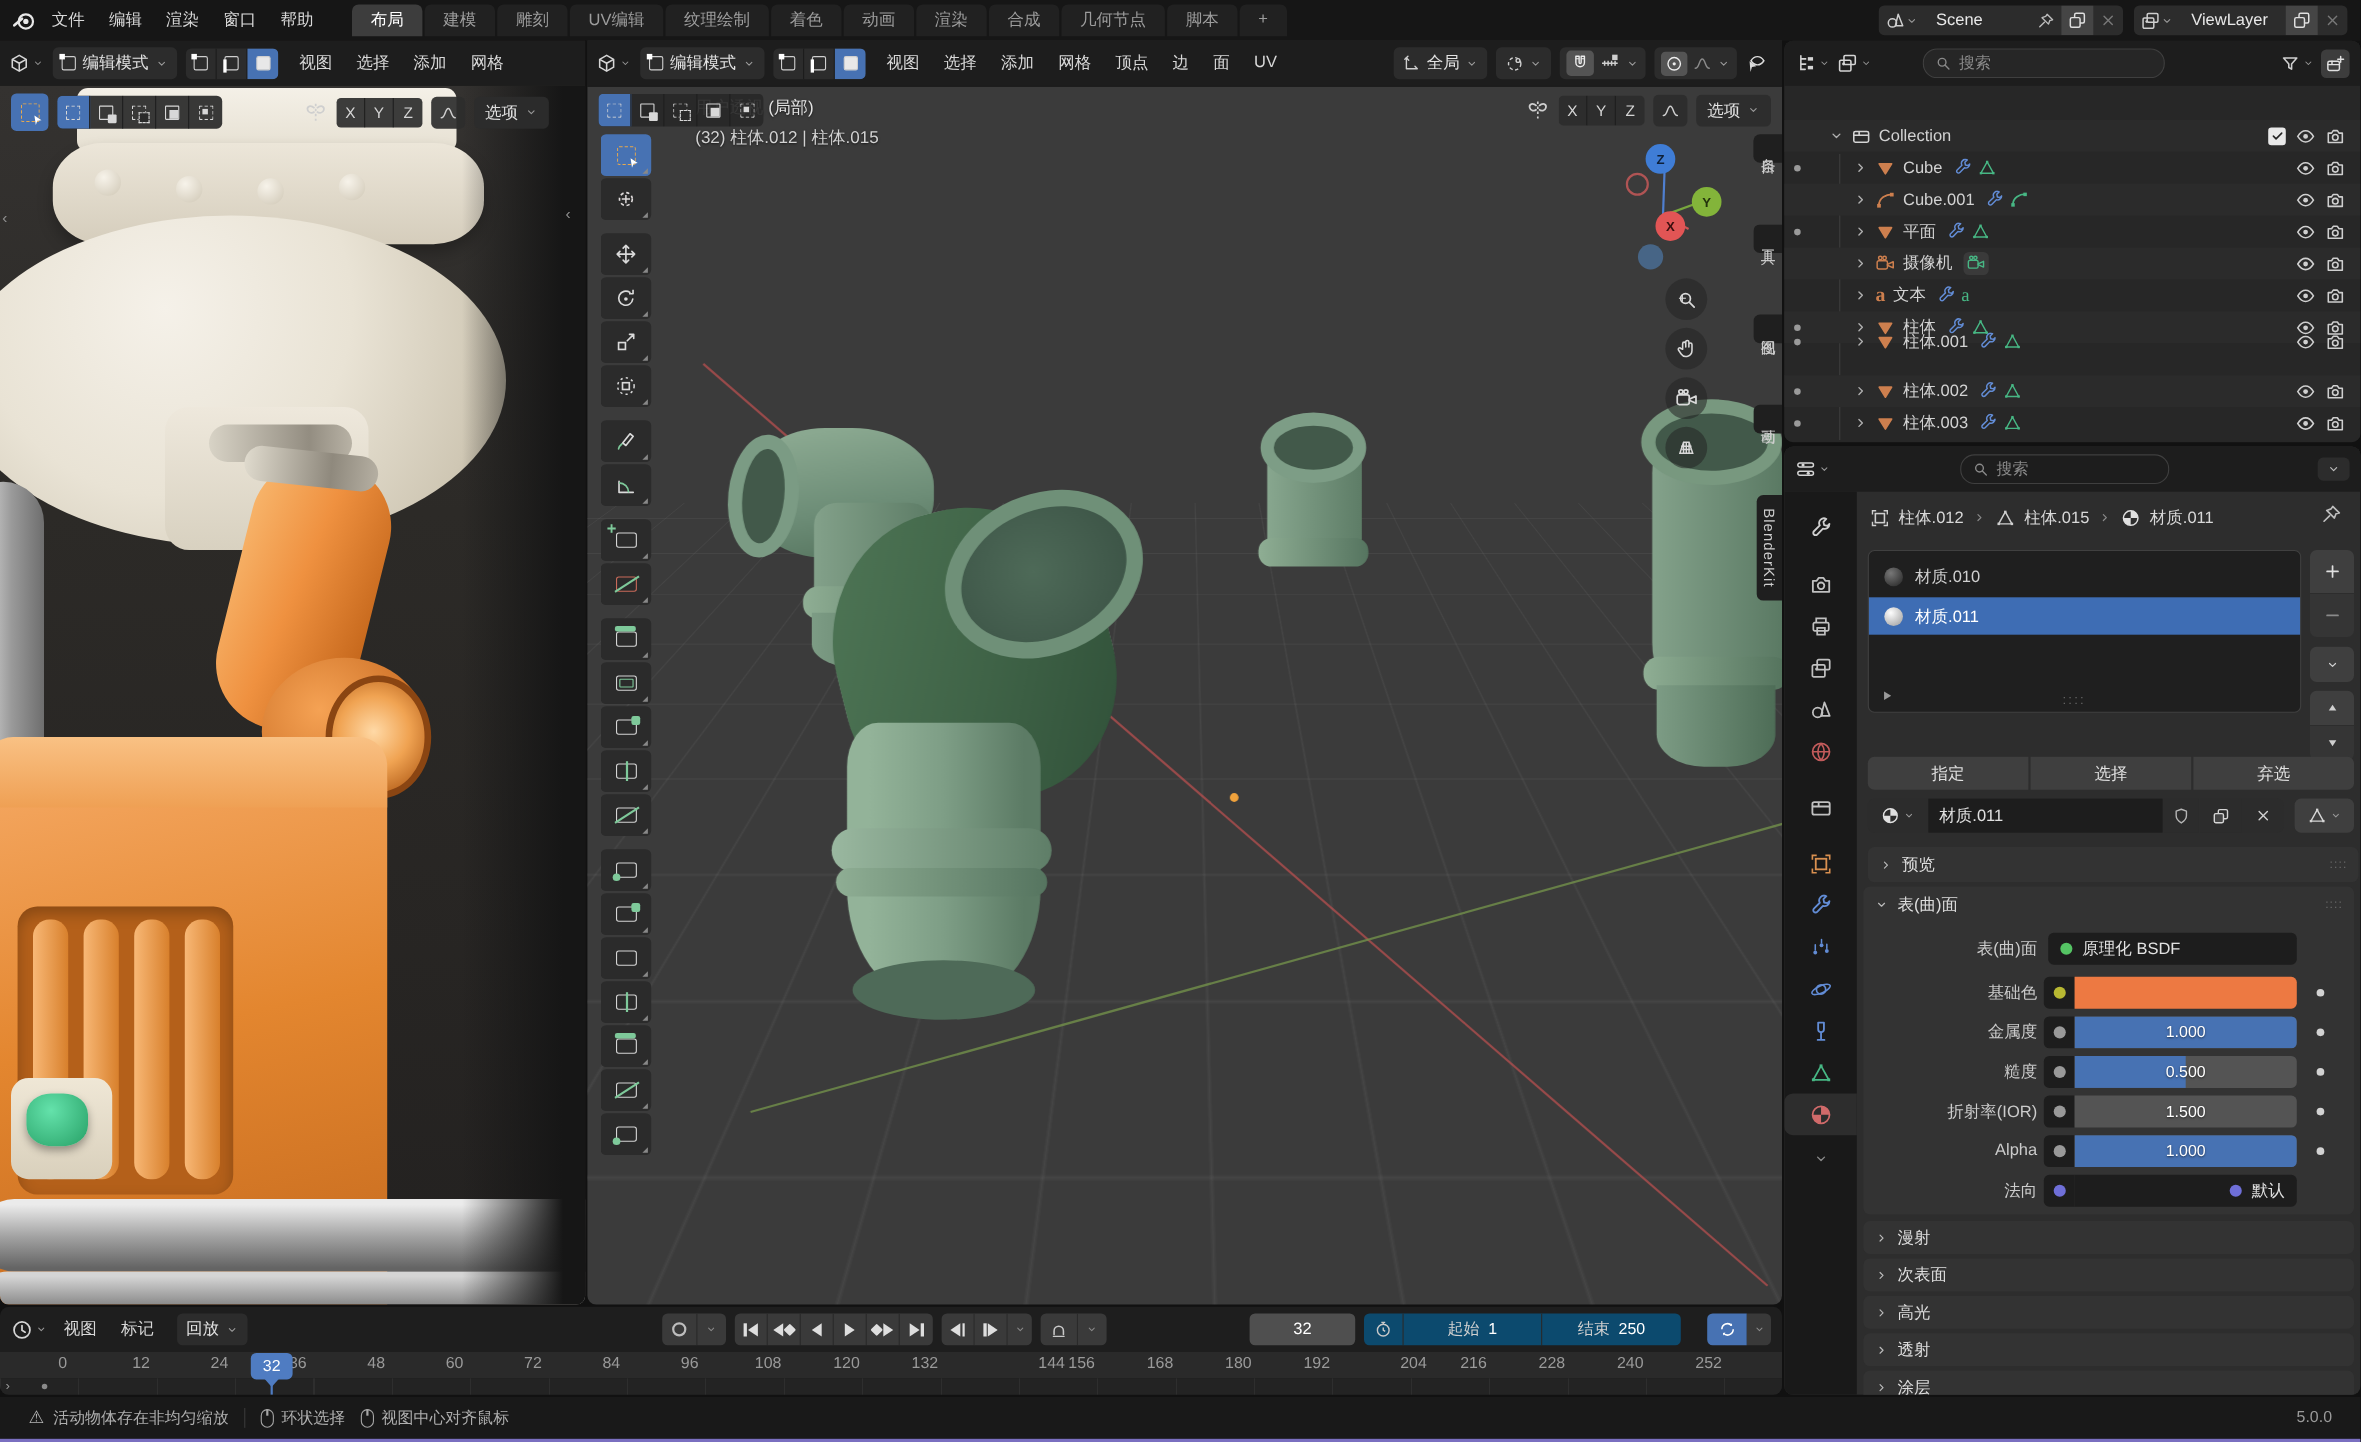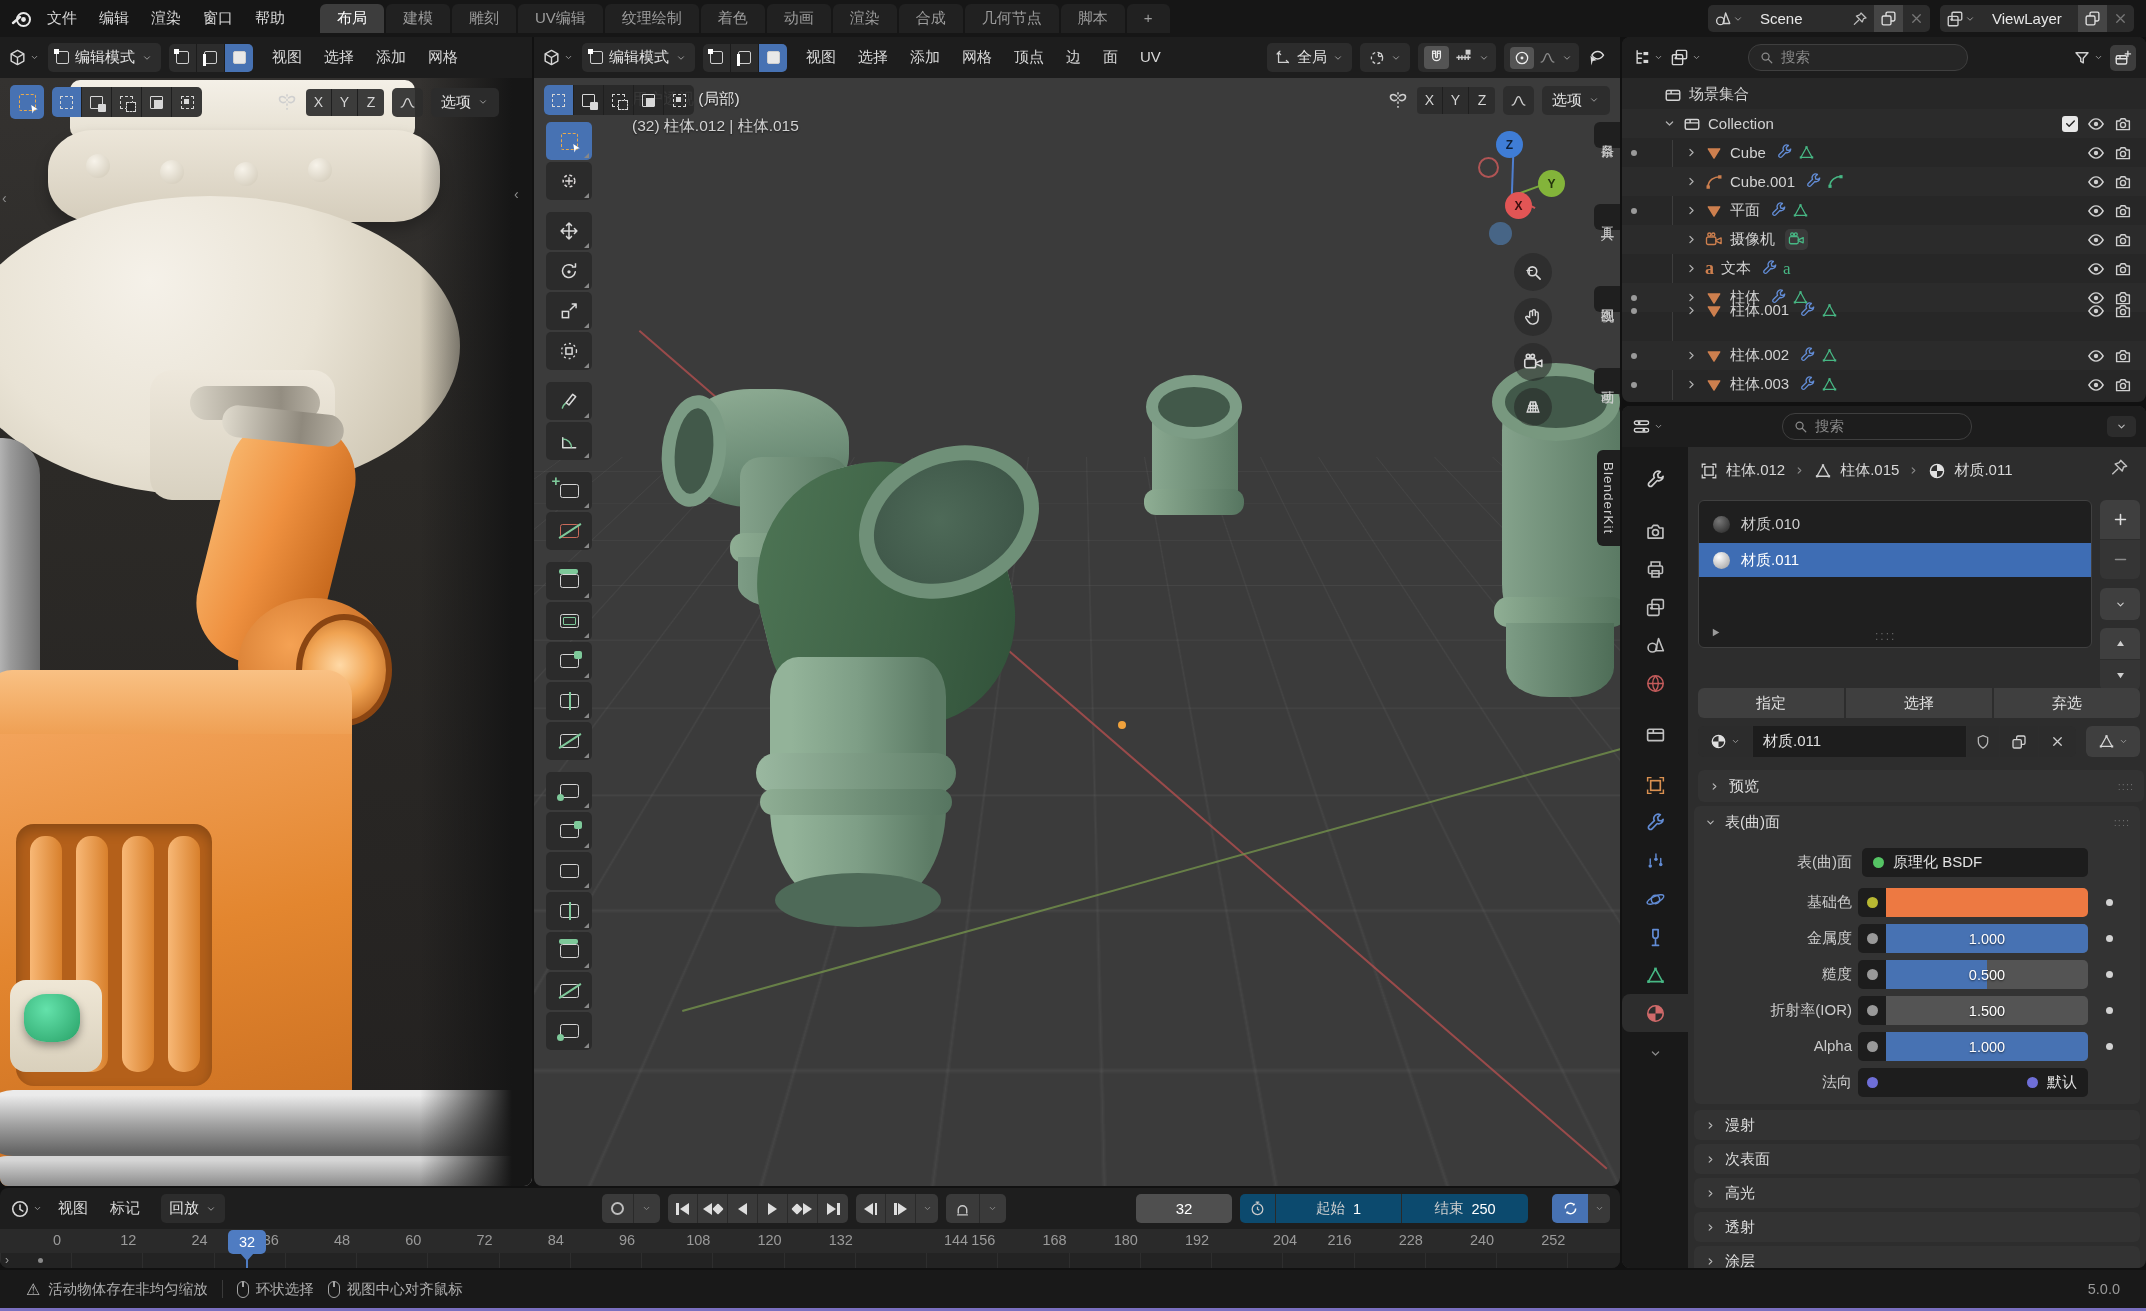--- a/index.html
+++ b/index.html
@@ -924,31 +924,20 @@
         </svg>
       </span>
     <span style="background:#3d3d3d;border-radius:5px;padding:4px">
         <svg class="ic" width="18" height="18" viewBox="0 0 24 24" color="#e0e0e0">
           <use href="#s-newcol"></use>
         </svg>
       </span>
   </div>
   <div id="ol-body" style="position:absolute;left:0;top:43px;width:100%;bottom:0">
     <div class="guide" style="left:50px;top:60px;height:260px"></div>
-  <div class="ol-row" style="top: 0px;">
-        <span style="width: 36px;"></span>
-        <span style="margin: 0px 7px 0px 6px;">
-          <svg class="ic" width="18" height="18" viewBox="0 0 24 24" style="color:#d5d5d5">
-            <use href="#s-box"></use>
-          </svg>
-        </span>
-        <span>场景集合</span>
-        <span class="row" style="gap: 5px; margin-left: 10px;"></span>
-        <span class="ol-right" style="right: 14px;"></span>
-      </div>
       <div class="ol-row alt" style="top: 29px;">
         <span style="width: 40px;"></span>
         <span>
           <svg class="ic" width="15" height="15" viewBox="0 0 24 24" style="color:#b0b0b0">
             <use href="#s-chevD"></use>
           </svg>
         </span>
         <span style="margin: 0px 7px 0px 6px;">
           <svg class="ic" width="18" height="18" viewBox="0 0 24 24" style="color:#d5d5d5">
             <use href="#s-box"></use>

